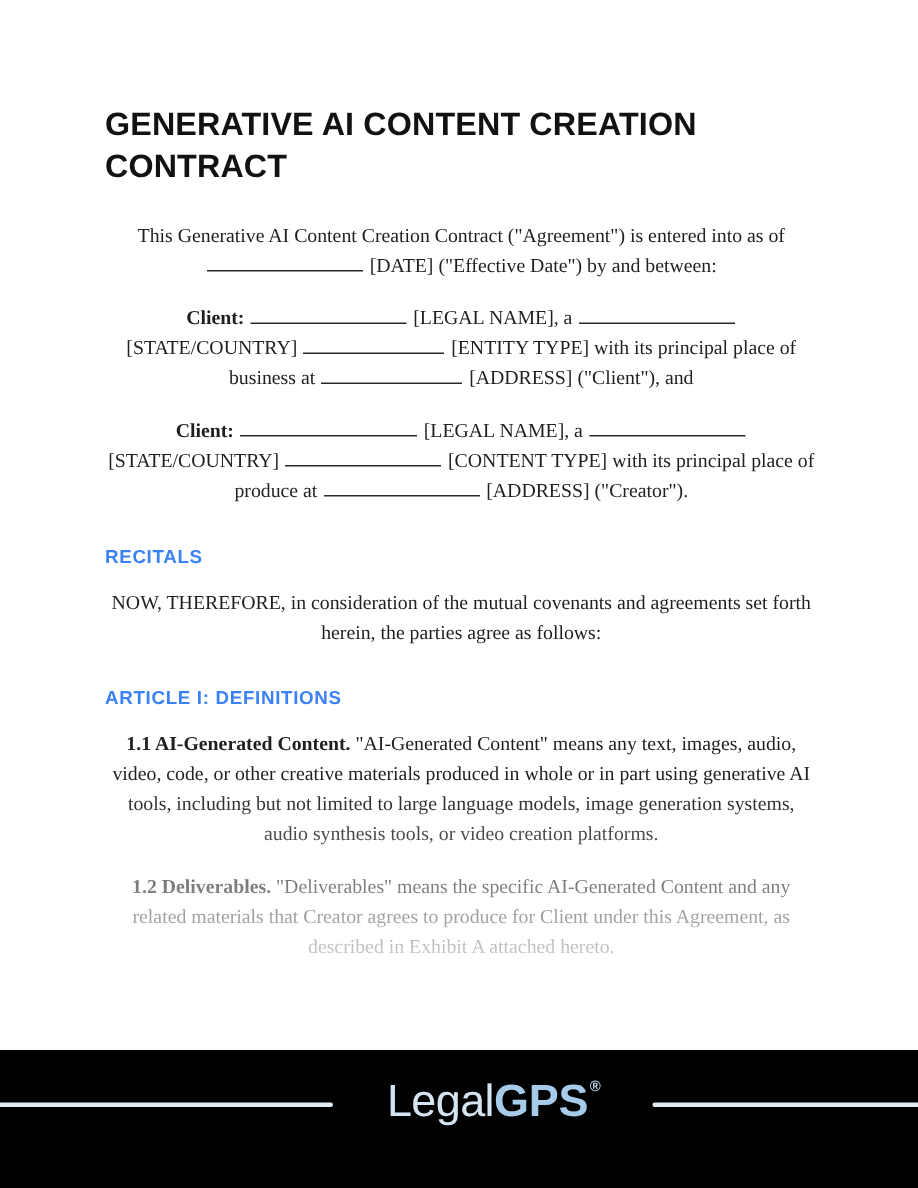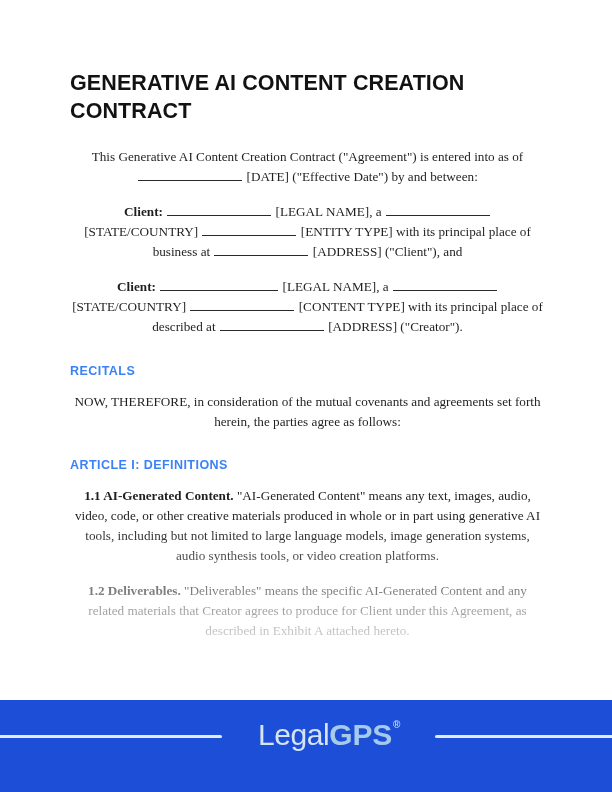--- a/index.html
+++ b/index.html
@@ -110,21 +110,21 @@
   .g1 { color: #2b2b2b; }
   .g2 { color: #8d8d8d; }
 
   
   .footer {
     position: absolute;
     left: 0;
     bottom: 0;
     width: 612px;
     height: 92px;
-    background: #1d4ed8;
+    background: #000000;
     z-index: 10;
   }
 
   .brand-row {
     position: absolute;
     left: 0;
     top: 14px;
     width: 612px;
     height: 44px;
     display: flex;
@@ -197,21 +197,21 @@
     </p>
 
     <p class="para g1">
       <span class="lbl">Client:</span>
       <span class="blank long"></span>
       <span>[LEGAL NAME], a</span>
       <span class="blank"></span>
       <span>[STATE/COUNTRY]</span>
       <span class="blank"></span>
       <span>[CONTENT TYPE] with its principal place of</span>
-      <span>described at</span>
+      <span>produce at</span>
       <span class="blank"></span>
       <span>[ADDRESS] ("Creator").</span>
     </p>
 
     <h2 class="section-heading">RECITALS</h2>
 
     <p class="para g1">NOW, THEREFORE, in consideration of the mutual covenants and agreements set forth herein, the parties agree as follows:</p>
 
     <h2 class="section-heading">ARTICLE I: DEFINITIONS</h2>
 

